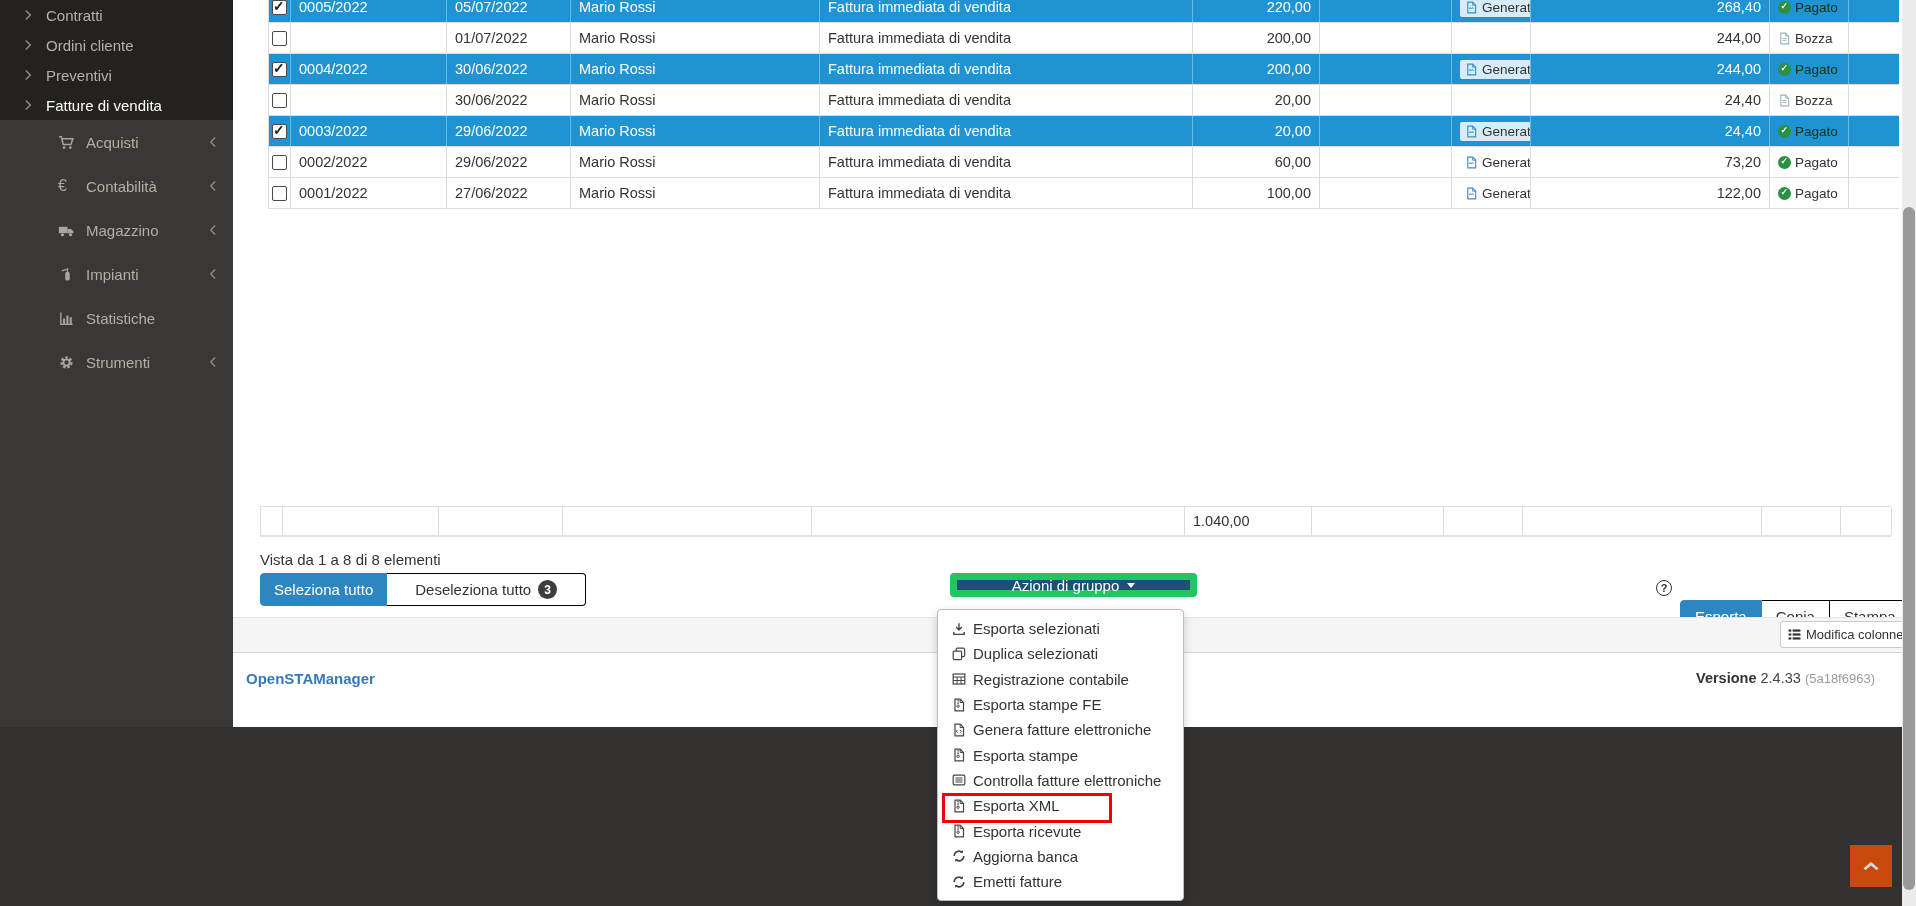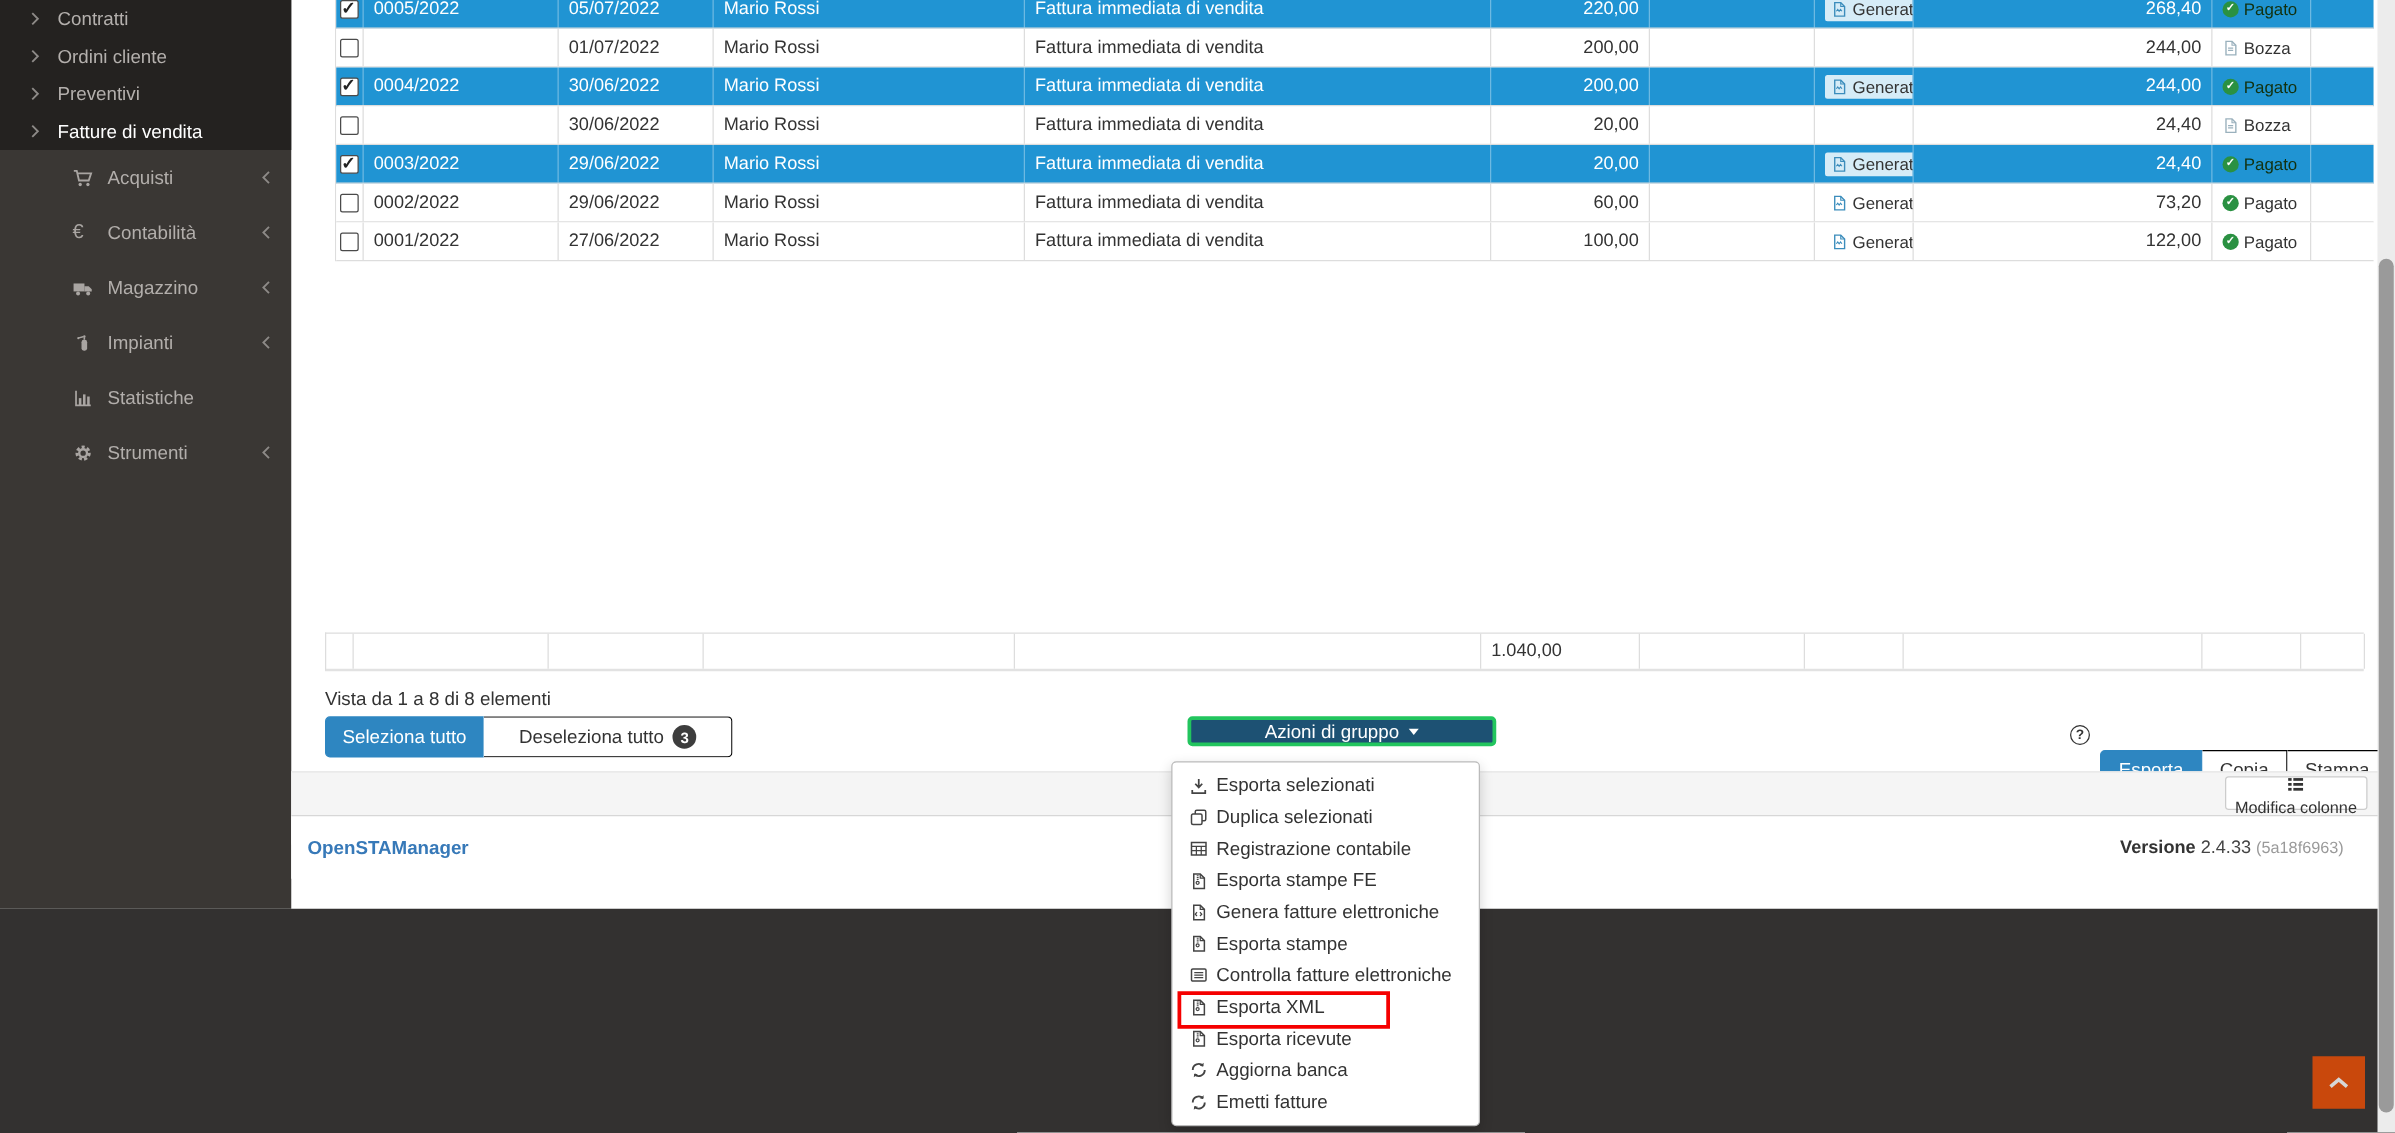--- a/index.html
+++ b/index.html
@@ -52,35 +52,35 @@
   .info{position:absolute;left:260px;top:551px;font-size:15px;color:#333;}
   .btn{font-family:inherit;font-size:15px;border:1px solid #000000;background:#fff;color:#333;
        height:33px;display:inline-flex;align-items:center;justify-content:center;cursor:pointer;box-sizing:border-box;}
   .sel-group{position:absolute;left:260px;top:573px;display:flex;}
   .btn-blue{background:var(--primary_button);color:#fff;border-color:var(--primary_button);}
   .btn-first{border-radius:4px 0 0 4px;}
   .btn-last{border-radius:0 4px 4px 0;border-left:none;}
   .count-badge{display:inline-flex;align-items:center;justify-content:center;width:19px;height:19px;
        border-radius:50%;background:#3d3d3d;color:#fff;font-size:12px;font-weight:bold;margin-left:7px;}
   .azioni-btn{position:absolute;left:950px;top:573px;width:247px;height:24px;background:var(--group_button);
-       border:3px solid #22c55e;border-radius:4px;color:#fff;font-size:15px;display:flex;align-items:center;
+       border:7px solid #22c55e;border-radius:4px;color:#fff;font-size:15px;display:flex;align-items:center;
        justify-content:center;gap:8px;cursor:pointer;}
   .caret{width:0;height:0;border-left:4.5px solid transparent;border-right:4.5px solid transparent;
        border-top:5px solid #fff;display:inline-block;}
   .help-circle{position:absolute;left:1656px;top:580px;width:16px;height:16px;border:1.4px solid #333;
        border-radius:50%;display:flex;align-items:center;justify-content:center;font-size:11px;
        font-weight:bold;color:#333;box-sizing:border-box;cursor:pointer;}
   .export-group{position:absolute;left:1680px;top:600px;display:flex;}
   .export-group .btn{padding:0 14px;}
   .export-group .btn + .btn{border-left:none;}
   
   .gray-band{position:absolute;left:233px;top:617px;width:1683px;height:59px;background:#f5f5f5;
        border-top:1px solid #e6e6e6;border-bottom:1px solid #d9d9d9;box-sizing:border-box;}
   .mod-col-btn{position:absolute;left:1780px;top:621px;height:27px;background:#fff;border:1px solid #ccc;
-       border-radius:3px;display:flex;align-items:center;gap:5px;padding:0 7px;font-size:13px;color:#333;cursor:pointer;flex-direction:column;}
+       border-radius:3px;display:flex;align-items:center;gap:5px;padding:0 7px;font-size:13px;color:#333;cursor:pointer;}
   .mod-col-btn .mico{width:13px;height:11px;display:inline-flex;color:#333;}
   .footer{position:absolute;left:233px;top:652px;width:1683px;height:51px;background:#fff;
        border-top:1px solid #d7d7d7;box-sizing:border-box;display:flex;align-items:center;
        padding:0 41px 0 13px;justify-content:space-between;}
   .brand{color:var(--brand_blue);font-weight:bold;font-size:15px;cursor:pointer;}
   .version{font-size:14.5px;color:#444;}
   .version b{color:#333;}
   .version .hash{color:#9a9a9a;font-size:13px;}
   .dark-area{position:absolute;left:0;top:727px;width:1916px;height:179px;background:var(--dark_bottom);}
   

